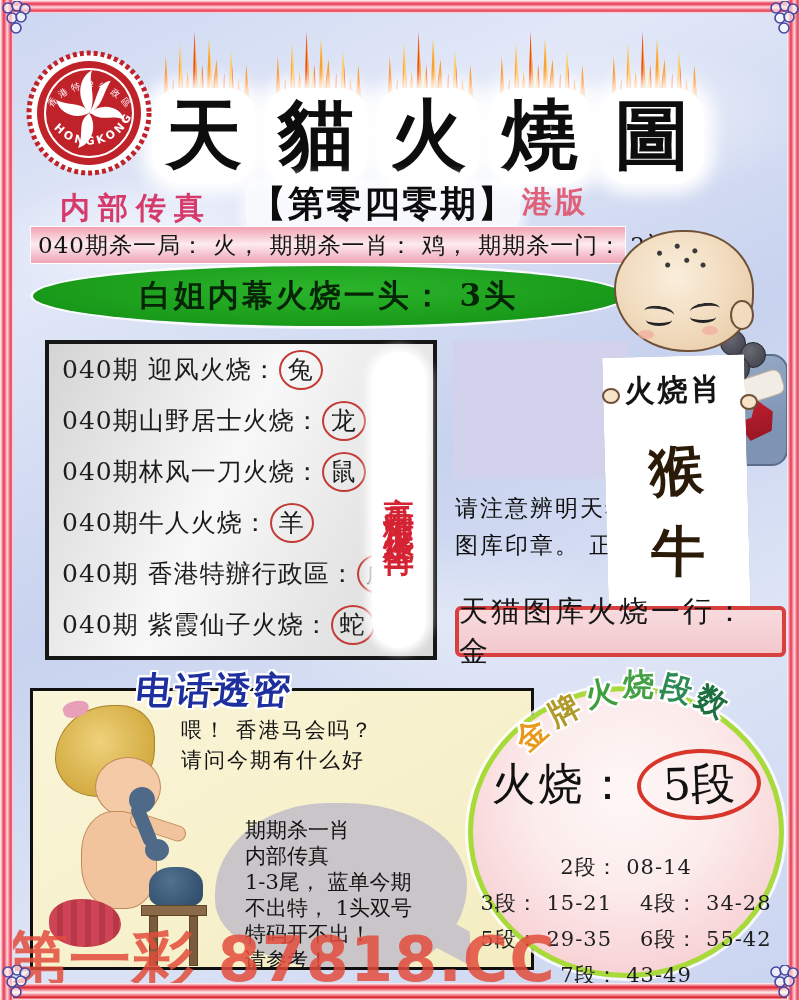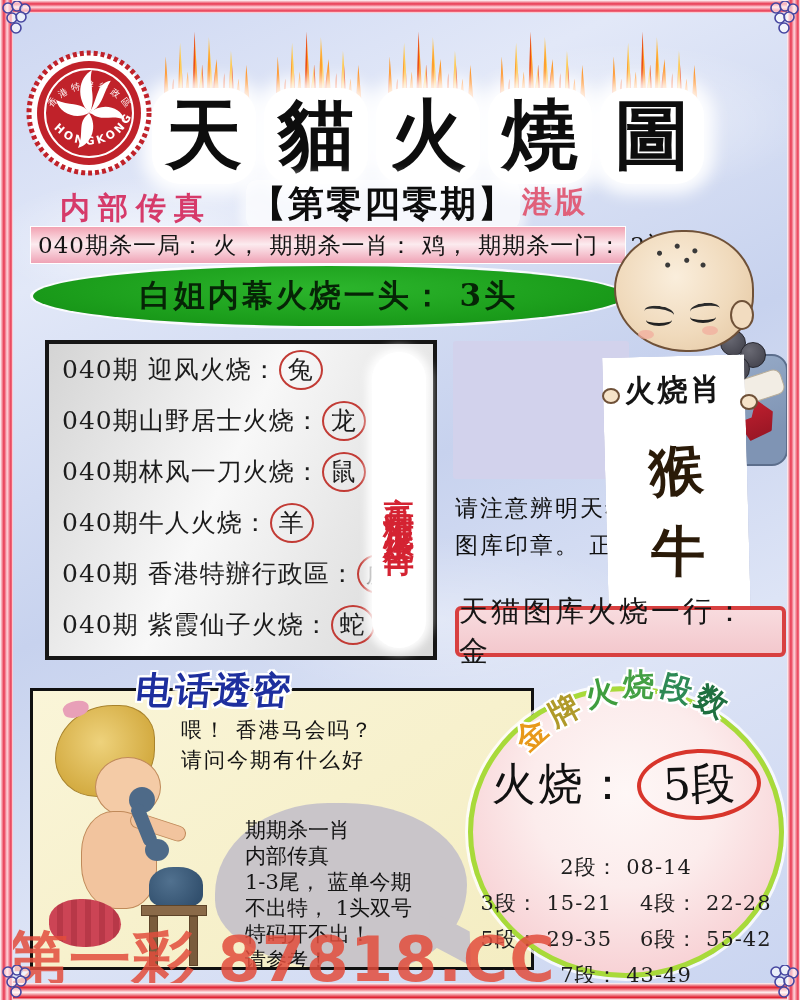--- a/index.html
+++ b/index.html
@@ -382,21 +382,21 @@
     <div class="seg-headline">
       <span class="seg-label">火烧：</span>
       <span class="seg-value">5段</span>
     </div>
     <div class="seg-rows">
       <div class="seg-row">
         <span>2段： 08-14</span>
       </div>
       <div class="seg-row">
         <span>3段： 15-21</span>
-        <span>4段： 22-28</span>
+        <span>4段： 34-28</span>
       </div>
       <div class="seg-row">
         <span>5段： 29-35</span>
         <span>6段： 55-42</span>
       </div>
       <div class="seg-row">
         <span>7段： 43-49</span>
       </div>
     </div>
   </div>

